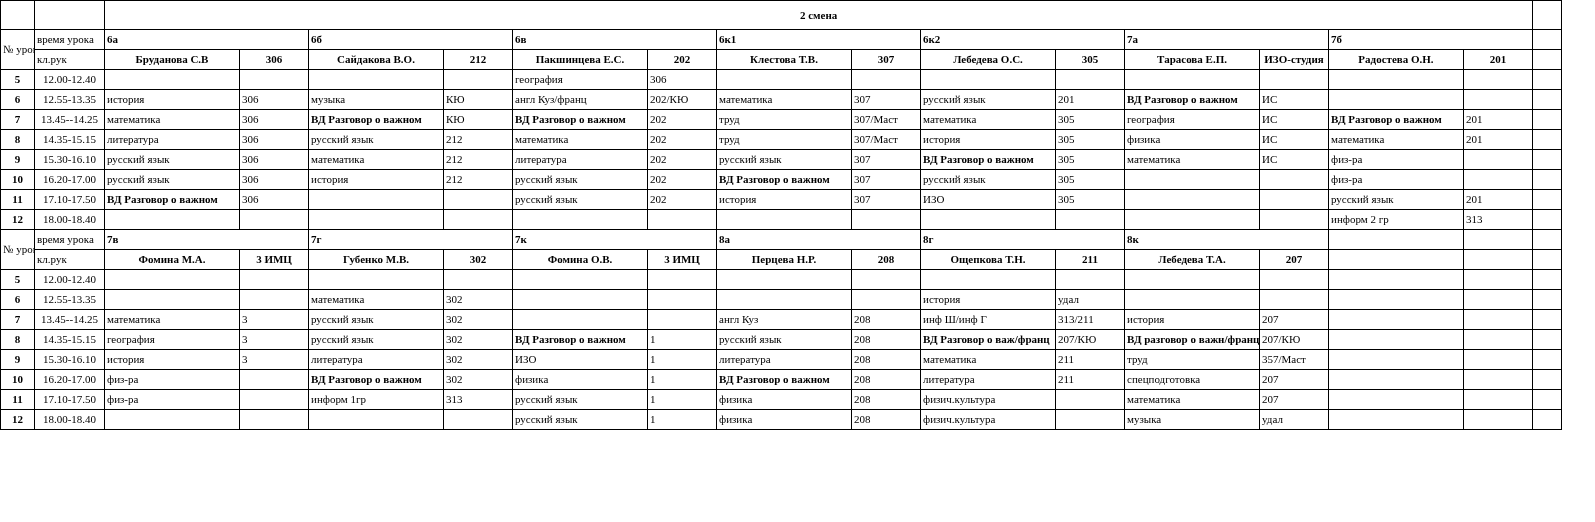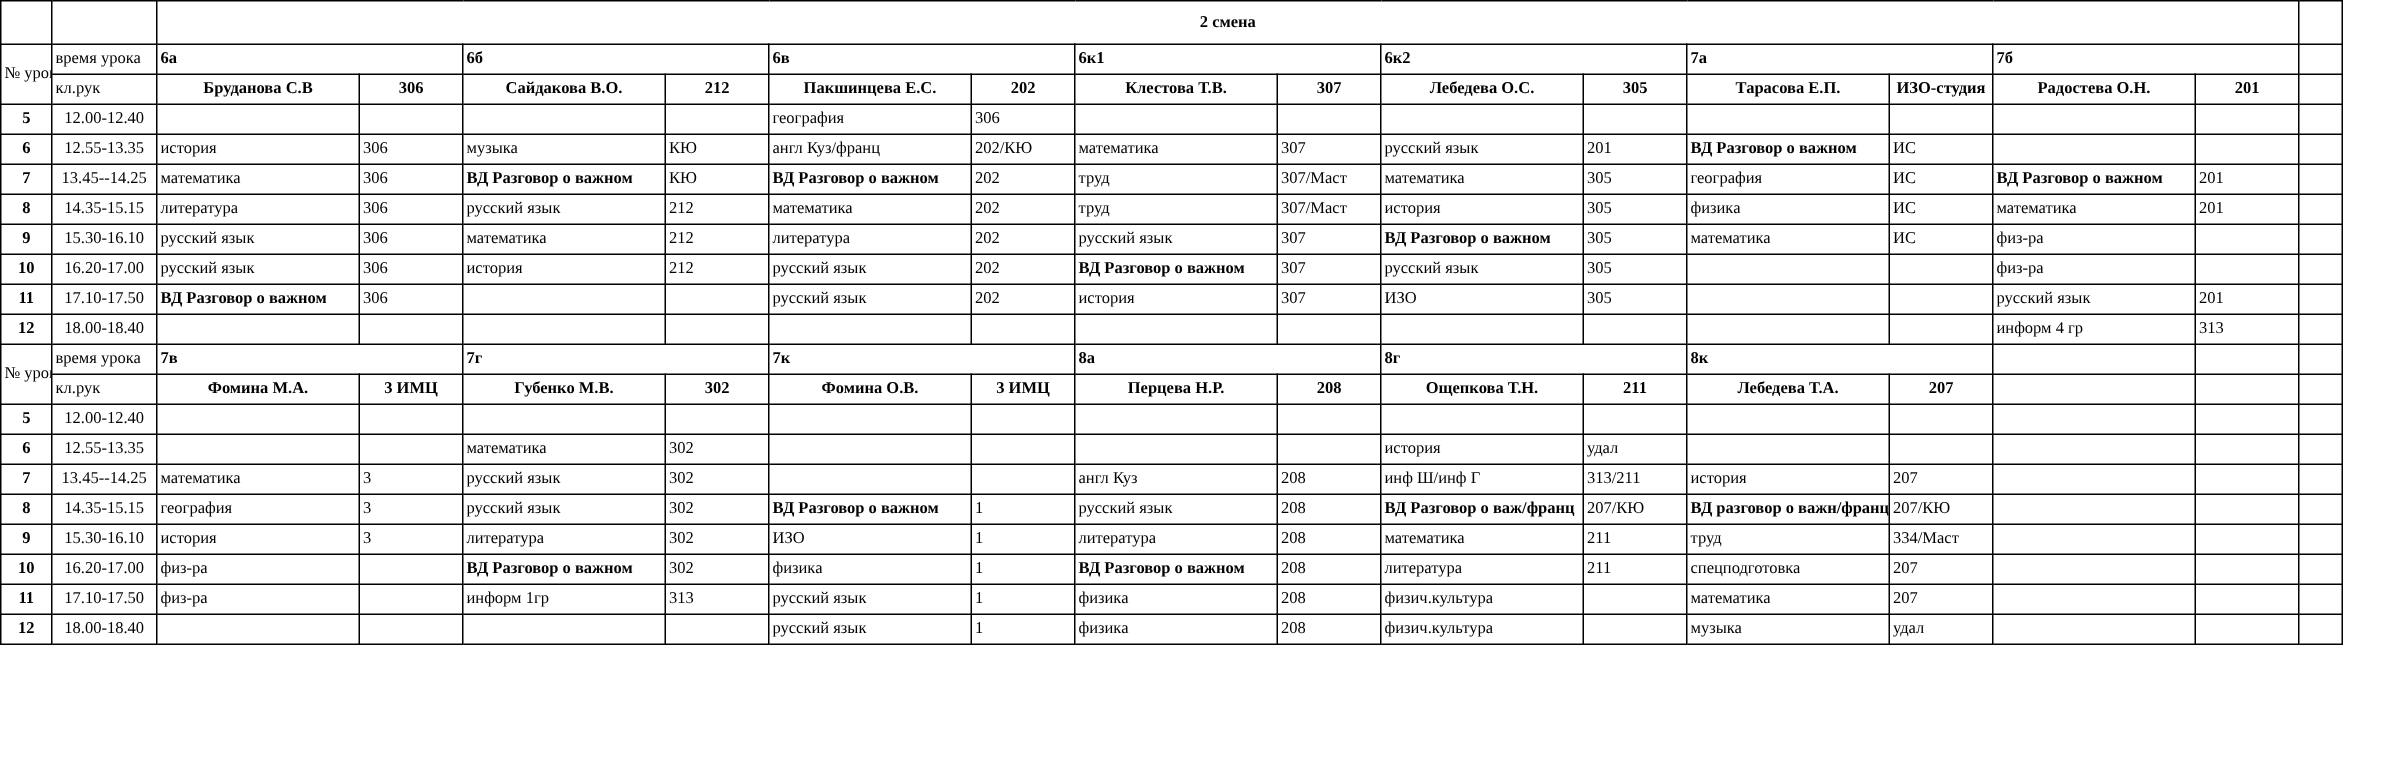--- a/index.html
+++ b/index.html
@@ -283,21 +283,21 @@
         <td class="subj"></td>
         <td class="room"></td>
         <td class="subj"></td>
         <td class="room"></td>
         <td class="subj"></td>
         <td class="room"></td>
         <td class="subj"></td>
         <td class="room"></td>
         <td class="subj"></td>
         <td class="room"></td>
-        <td class="subj">информ 4 гр</td>
+        <td class="subj">информ 2 гр</td>
         <td class="room">313</td>
         <td class="blank"></td>
       </tr>
 
       <tr>
         <td class="hdr-small" rowspan="2">№ урока</td>
         <td class="hdr-small">время урока</td>
         <td class="hdr-class" colspan="2">7в</td>
         <td class="hdr-class" colspan="2">7г</td>
         <td class="hdr-class" colspan="2">7к</td>
@@ -410,21 +410,21 @@
         <td class="room">3</td>
         <td class="subj">литература</td>
         <td class="room">302</td>
         <td class="subj">ИЗО</td>
         <td class="room">1</td>
         <td class="subj">литература</td>
         <td class="room">208</td>
         <td class="subj">математика</td>
         <td class="room">211</td>
         <td class="subj">труд</td>
-        <td class="room">334/Маст</td>
+        <td class="room">357/Маст</td>
         <td class="blank"></td>
         <td class="blank"></td>
         <td class="blank"></td>
       </tr>
       <tr>
         <td class="numcol">10</td>
         <td class="timecol">16.20-17.00</td>
         <td class="subj">физ-ра</td>
         <td class="room"></td>
         <td class="subj b">ВД Разговор о важном</td>

